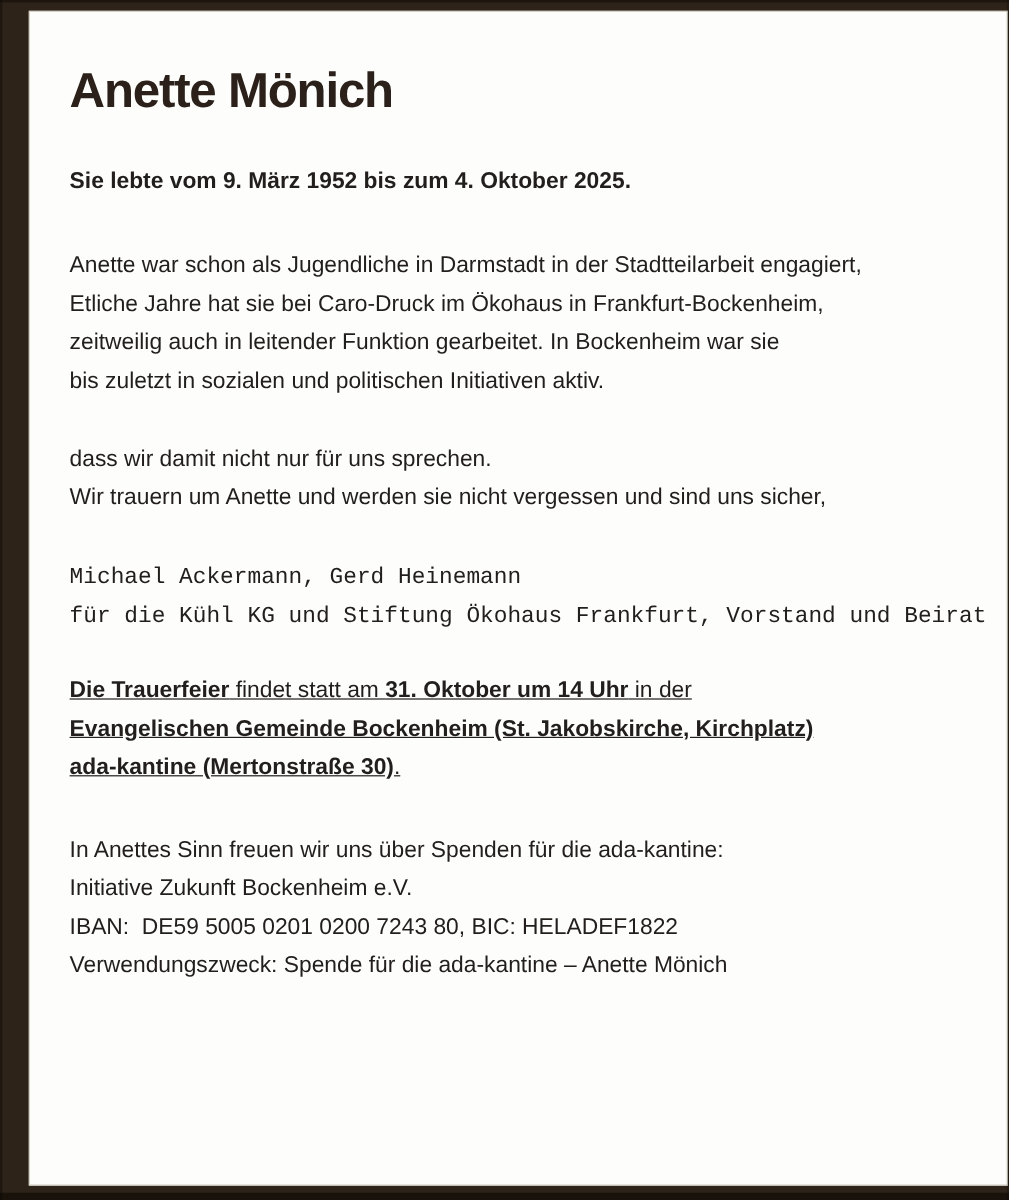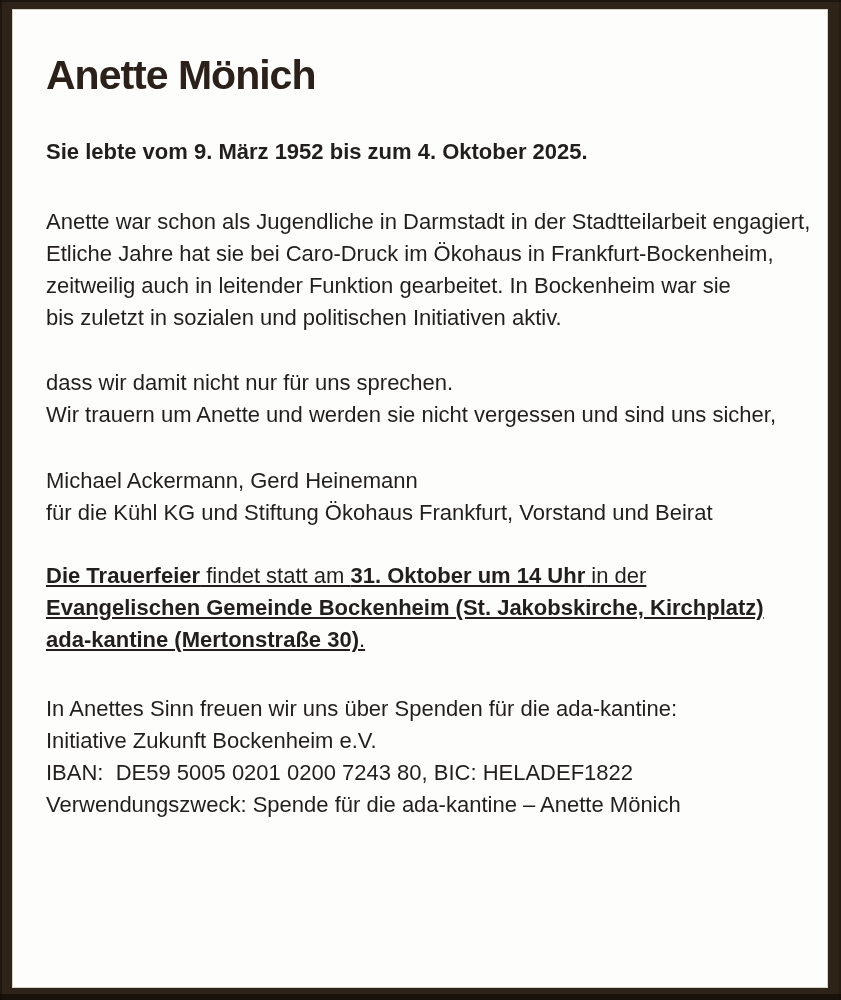--- a/index.html
+++ b/index.html
@@ -28,40 +28,41 @@
       inset 0 2px 0 rgba(0,0,0,.35),
       inset 2px 0 0 rgba(0,0,0,.3),
       inset -2px 0 0 rgba(0,0,0,.2);
   }
   .card{
     width:100%;height:100%;
     background:var(--card);
     border:1px solid var(--card_edge);
     padding:41px 16px 15px 33px;
     color:var(--text);
+    margin-left:12px;
   }
   .title{
     font-weight:bold;
     font-size:41px;
     line-height:48px;
     letter-spacing:-1px;
     color:var(--title_text);
     margin-bottom:37px;
     white-space:pre;
   }
   .line{
-    font-size:22px;
+    font-size:19px;
     line-height:32px;
     white-space:pre;
   }
   .bold{font-weight:bold;}
   .subtitle{margin-bottom:38px;}
   .bio{margin-bottom:33px;}
   .tribute{margin-bottom:34px;}
-  .signatories{margin-bottom:31px;}
+  .signatories{margin-bottom:31px;font-family:Liberation Mono, monospace;}
   .funeral{margin-bottom:37px;text-decoration:underline;}
 </style>
 </head>
 <body>
 
 <div class="frame">
   <div class="card">
 
     <h1 class="title">Anette Mönich</h1>
 

